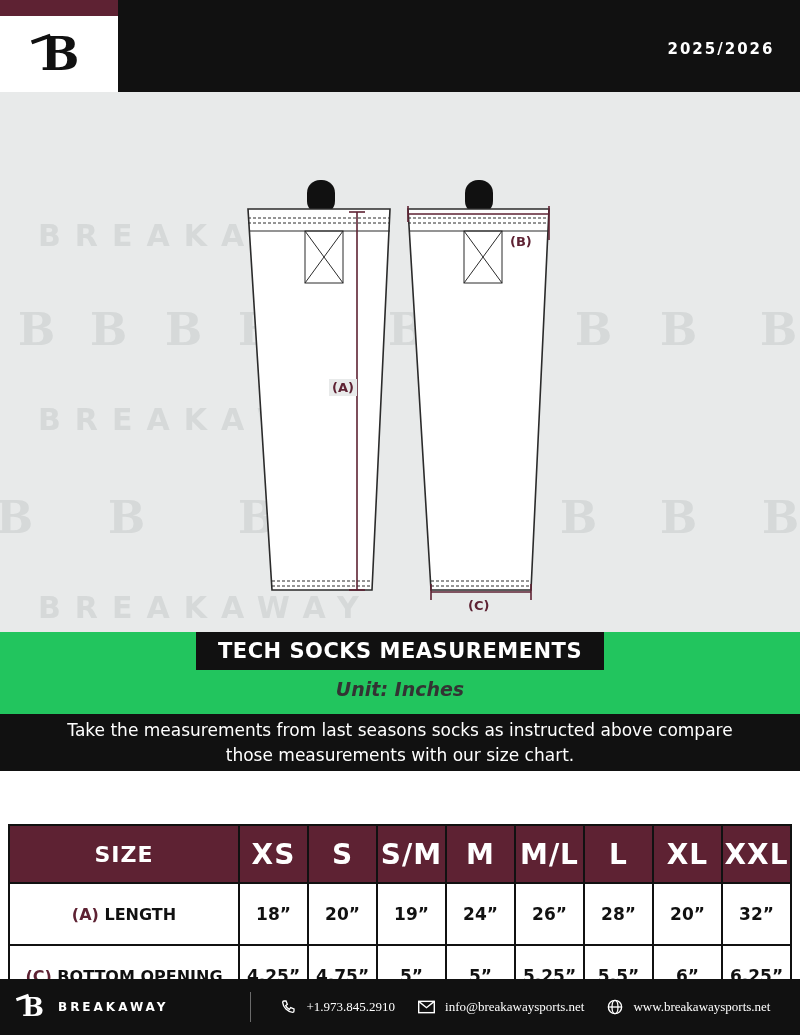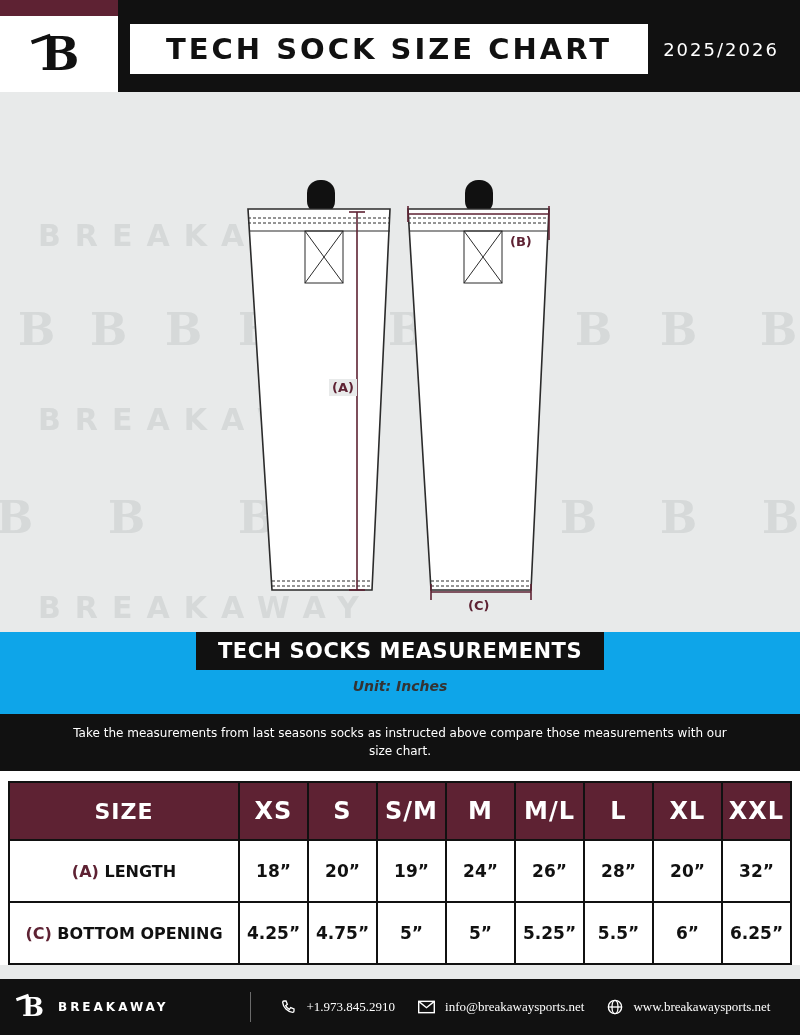--- a/index.html
+++ b/index.html
@@ -73,22 +73,22 @@
     color: #111111;
     white-space: nowrap;
   }
   .season {
     position: absolute;
     left: 656px; top: 24px;
     width: 130px; height: 50px;
     display: flex; align-items: center; justify-content: center;
     color: #ffffff;
     font-family: "DejaVu Sans", sans-serif;
-    font-weight: normal;
-    font-size: 18px;
+    font-weight: bold;
+    font-size: 15px;
     letter-spacing: 2px;
   }
 
   
   .diagram-area {
     position: relative;
     width: 800px; height: 540px;
     background: #e8eaea;
     overflow: hidden;
   }
@@ -118,21 +118,21 @@
     font-family: "DejaVu Sans", sans-serif;
     font-weight: bold;
     font-size: 13px;
     color: #5e2233;
   }
 
   
   .meas-band {
     position: relative;
     width: 800px; height: 82px;
-    background: #0ea5e9;
+    background: #22c55e;
   }
   .meas-title {
     position: absolute;
     left: 196px; top: 0px;
     width: 408px; height: 38px;
     background: #111111;
     display: flex; align-items: center; justify-content: center;
   }
   .meas-title span {
     font-family: "DejaVu Sans", sans-serif;
@@ -142,61 +142,62 @@
     letter-spacing: 0.5px;
   }
   .unit {
     position: absolute;
     left: 0; top: 46px;
     width: 800px;
     text-align: center;
     font-family: "DejaVu Sans", sans-serif;
     font-style: italic;
     font-weight: bold;
-    font-size: 14px;
+    font-size: 19px;
     color: #333333;
   }
 
   
   .instruction {
     position: relative;
     width: 800px; height: 57px;
     background: #111111;
     color: #ffffff;
     display: flex; align-items: center; justify-content: center;
     text-align: center;
     padding: 0 60px;
     font-family: "DejaVu Sans", sans-serif;
-    font-size: 12px;
+    font-size: 17px;
     line-height: 1.45;
   }
 
   
   .table-wrap {
     position: relative;
     width: 800px;
     background: #ffffff;
     padding: 10px 8px 0 8px;
   }
   table.size-chart {
     width: 784px;
     border-collapse: collapse;
     table-layout: fixed;
+    margin-top: 43px;
   }
   table.size-chart th, table.size-chart td {
     border: 2px solid #111111;
     text-align: center;
     font-family: "DejaVu Sans", sans-serif;
     font-weight: bold;
   }
   table.size-chart thead th {
     background: #5e2233;
     color: #ffffff;
     height: 58px;
-    font-size: 24px;
+    font-size: 28px;
     letter-spacing: 1px;
   }
   table.size-chart thead th.first-col {
     font-size: 22px;
   }
   table.size-chart tbody td {
     height: 62px;
     font-size: 17px;
     color: #111111;
     border-radius: 22px;
@@ -270,23 +271,20 @@
 </head>
 <body>
 
 <div class="page">
 
   <div class="header">
     <div class="header-darkband"></div>
     <div class="header-black"></div>
     <div class="logo-box">
       <div class="logo-b">B<span class="slash"></span></div>
-    </div>
-    <div class="title-white">
-      <div class="t">TECH SOCK SIZE CHART</div>
     </div>
     <div class="season">2025/2026</div>
   </div>
 
   <div class="diagram-area">
 
     <div class="wm wm-text" style="left:38px; top:126px;">BREAKAWAY</div>
     <div class="wm wm-text" style="left:38px; top:310px;">BREAKAWAY</div>
     <div class="wm wm-text" style="left:38px; top:498px;">BREAKAWAY</div>
 

